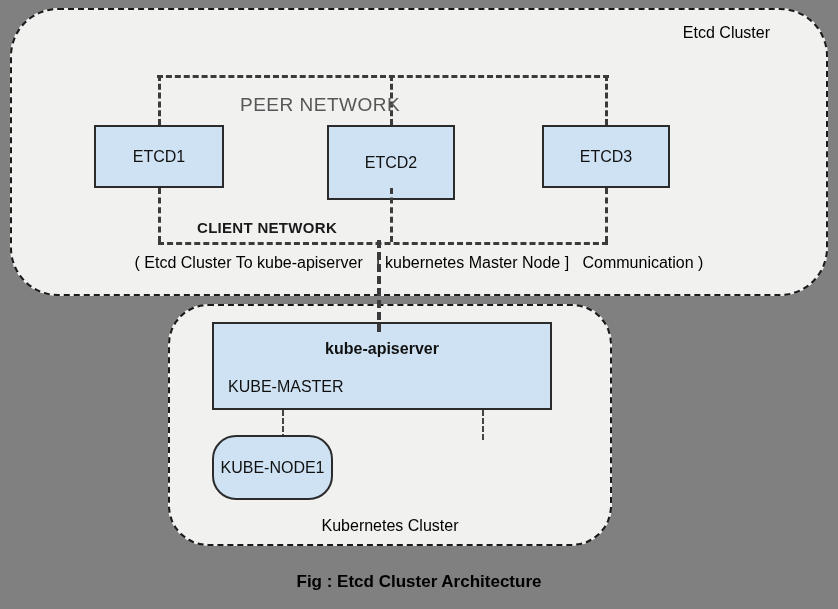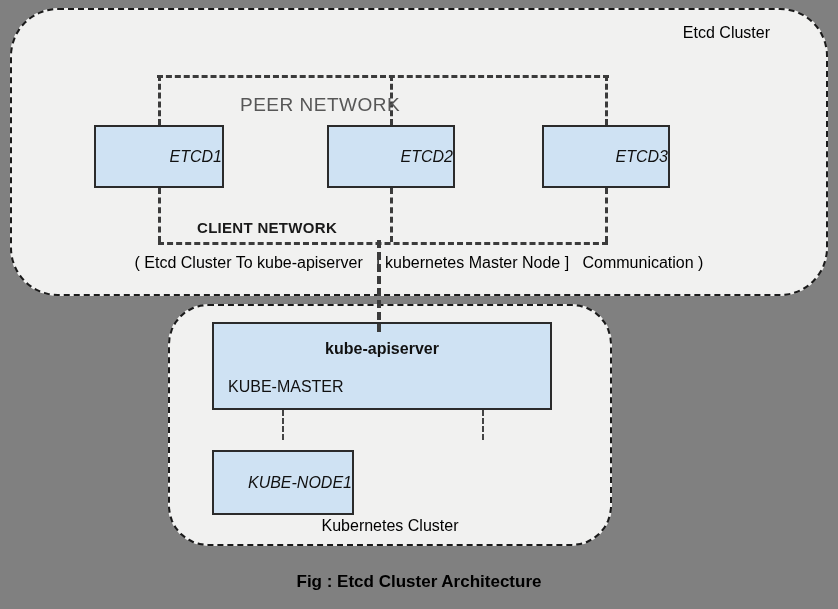--- a/index.html
+++ b/index.html
@@ -21,25 +21,25 @@
   }
   .etcd-cluster   { left: 10px;  top: 8px;   width: 818px; height: 288px; border-radius: 48px; }
   .k8s-cluster    { left: 168px; top: 304px; width: 444px; height: 242px; border-radius: 40px; }
 
   
   .node {
     position: absolute;
     background: #cfe2f3;
     border: 2px solid #2b2b2b;
     box-sizing: border-box;
-    display: flex; align-items: center; justify-content: flex-end;
-    font-size: 16px; color: #111; font-style: italic;
+    display: flex; align-items: center; justify-content: center;
+    font-size: 16px; color: #111;
   }
   .etcd1 { left: 82px;  top: 115px; width: 130px; height: 63px; }
-  .etcd2 { left: 315px; top: 115px; width: 128px; height: 63px; }
+  .etcd2 { left: 315px; top: 115px; width: 128px; height: 75px; }
   .etcd3 { left: 530px; top: 115px; width: 128px; height: 63px; }
 
   
   .hline { position: absolute; height: 0; border-top: 3px dashed #3b3b3b; }
   .vline { position: absolute; width: 0;  border-left: 3px dashed #3b3b3b; }
   .peer-hline   { top: 65px;  left: 145px; width: 452px; }
   .client-hline { top: 232px; left: 146px; width: 450px; }
   .v-peer   { top: 65px;  height: 50px; }
   .v-client { top: 178px; height: 54px; }
   .vx1 { left: 146px; }
@@ -81,21 +81,21 @@
     position: absolute; top: 16px; left: 0; width: 100%;
     text-align: center; font-weight: bold; font-size: 16px; color: #111;
   }
   .master-label {
     position: absolute; top: 54px; left: 14px;
     font-size: 16px; color: #111;
   }
   .node-link { position: absolute; width: 0; border-left: 2px dashed #444; top: 104px; height: 30px; }
   .link1 { left: 112px; }
   .link2 { left: 312px; }
-  .kube-node1 { left: 42px;  top: 144px; width: 142px; height: 65px; }
+  .kube-node1 { left: 42px;  top: 129px; width: 121px; height: 65px; border-radius: 24px; }
   .kube-node2 { left: 244px; top: 133px; width: 140px; height: 65px; }
   .k8s-title {
     position: absolute; top: 211px; left: 0; width: 100%;
     text-align: center; font-size: 16px; color: #000;
   }
 
   
   .fig-caption {
     position: absolute; top: 572px; left: 0; width: 100%;
     text-align: center; font-size: 17px; font-weight: bold; color: #000;

